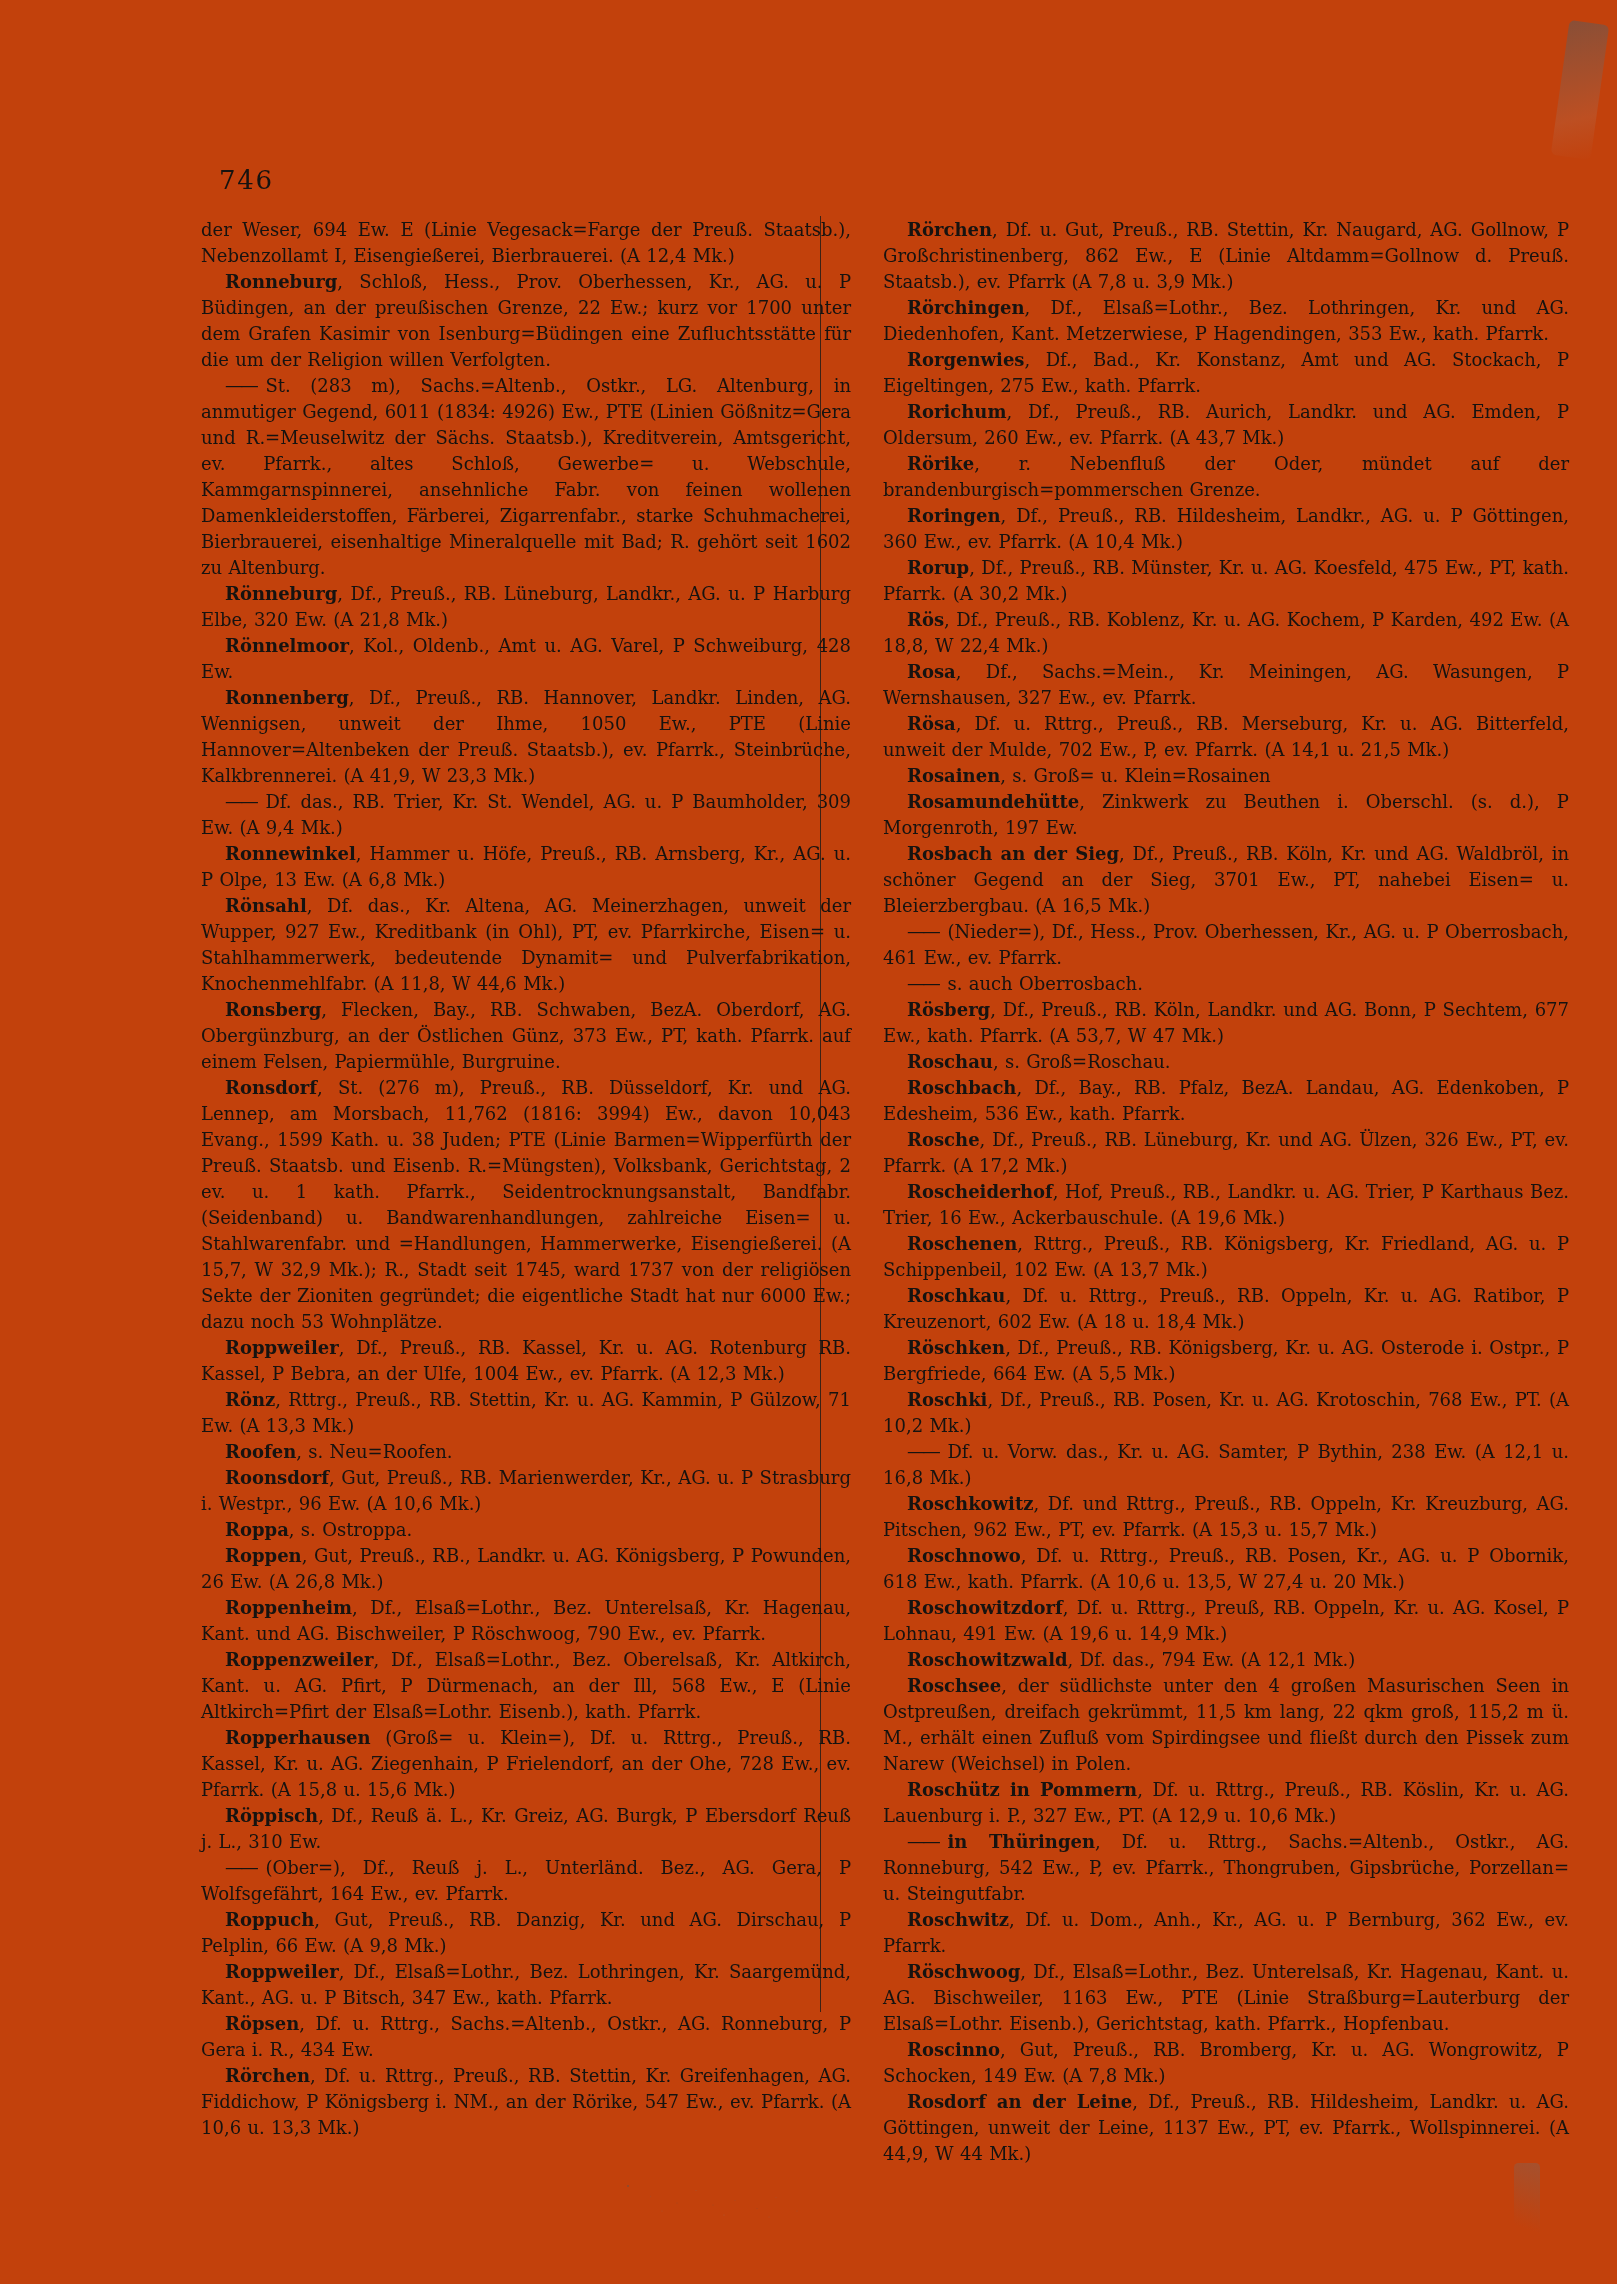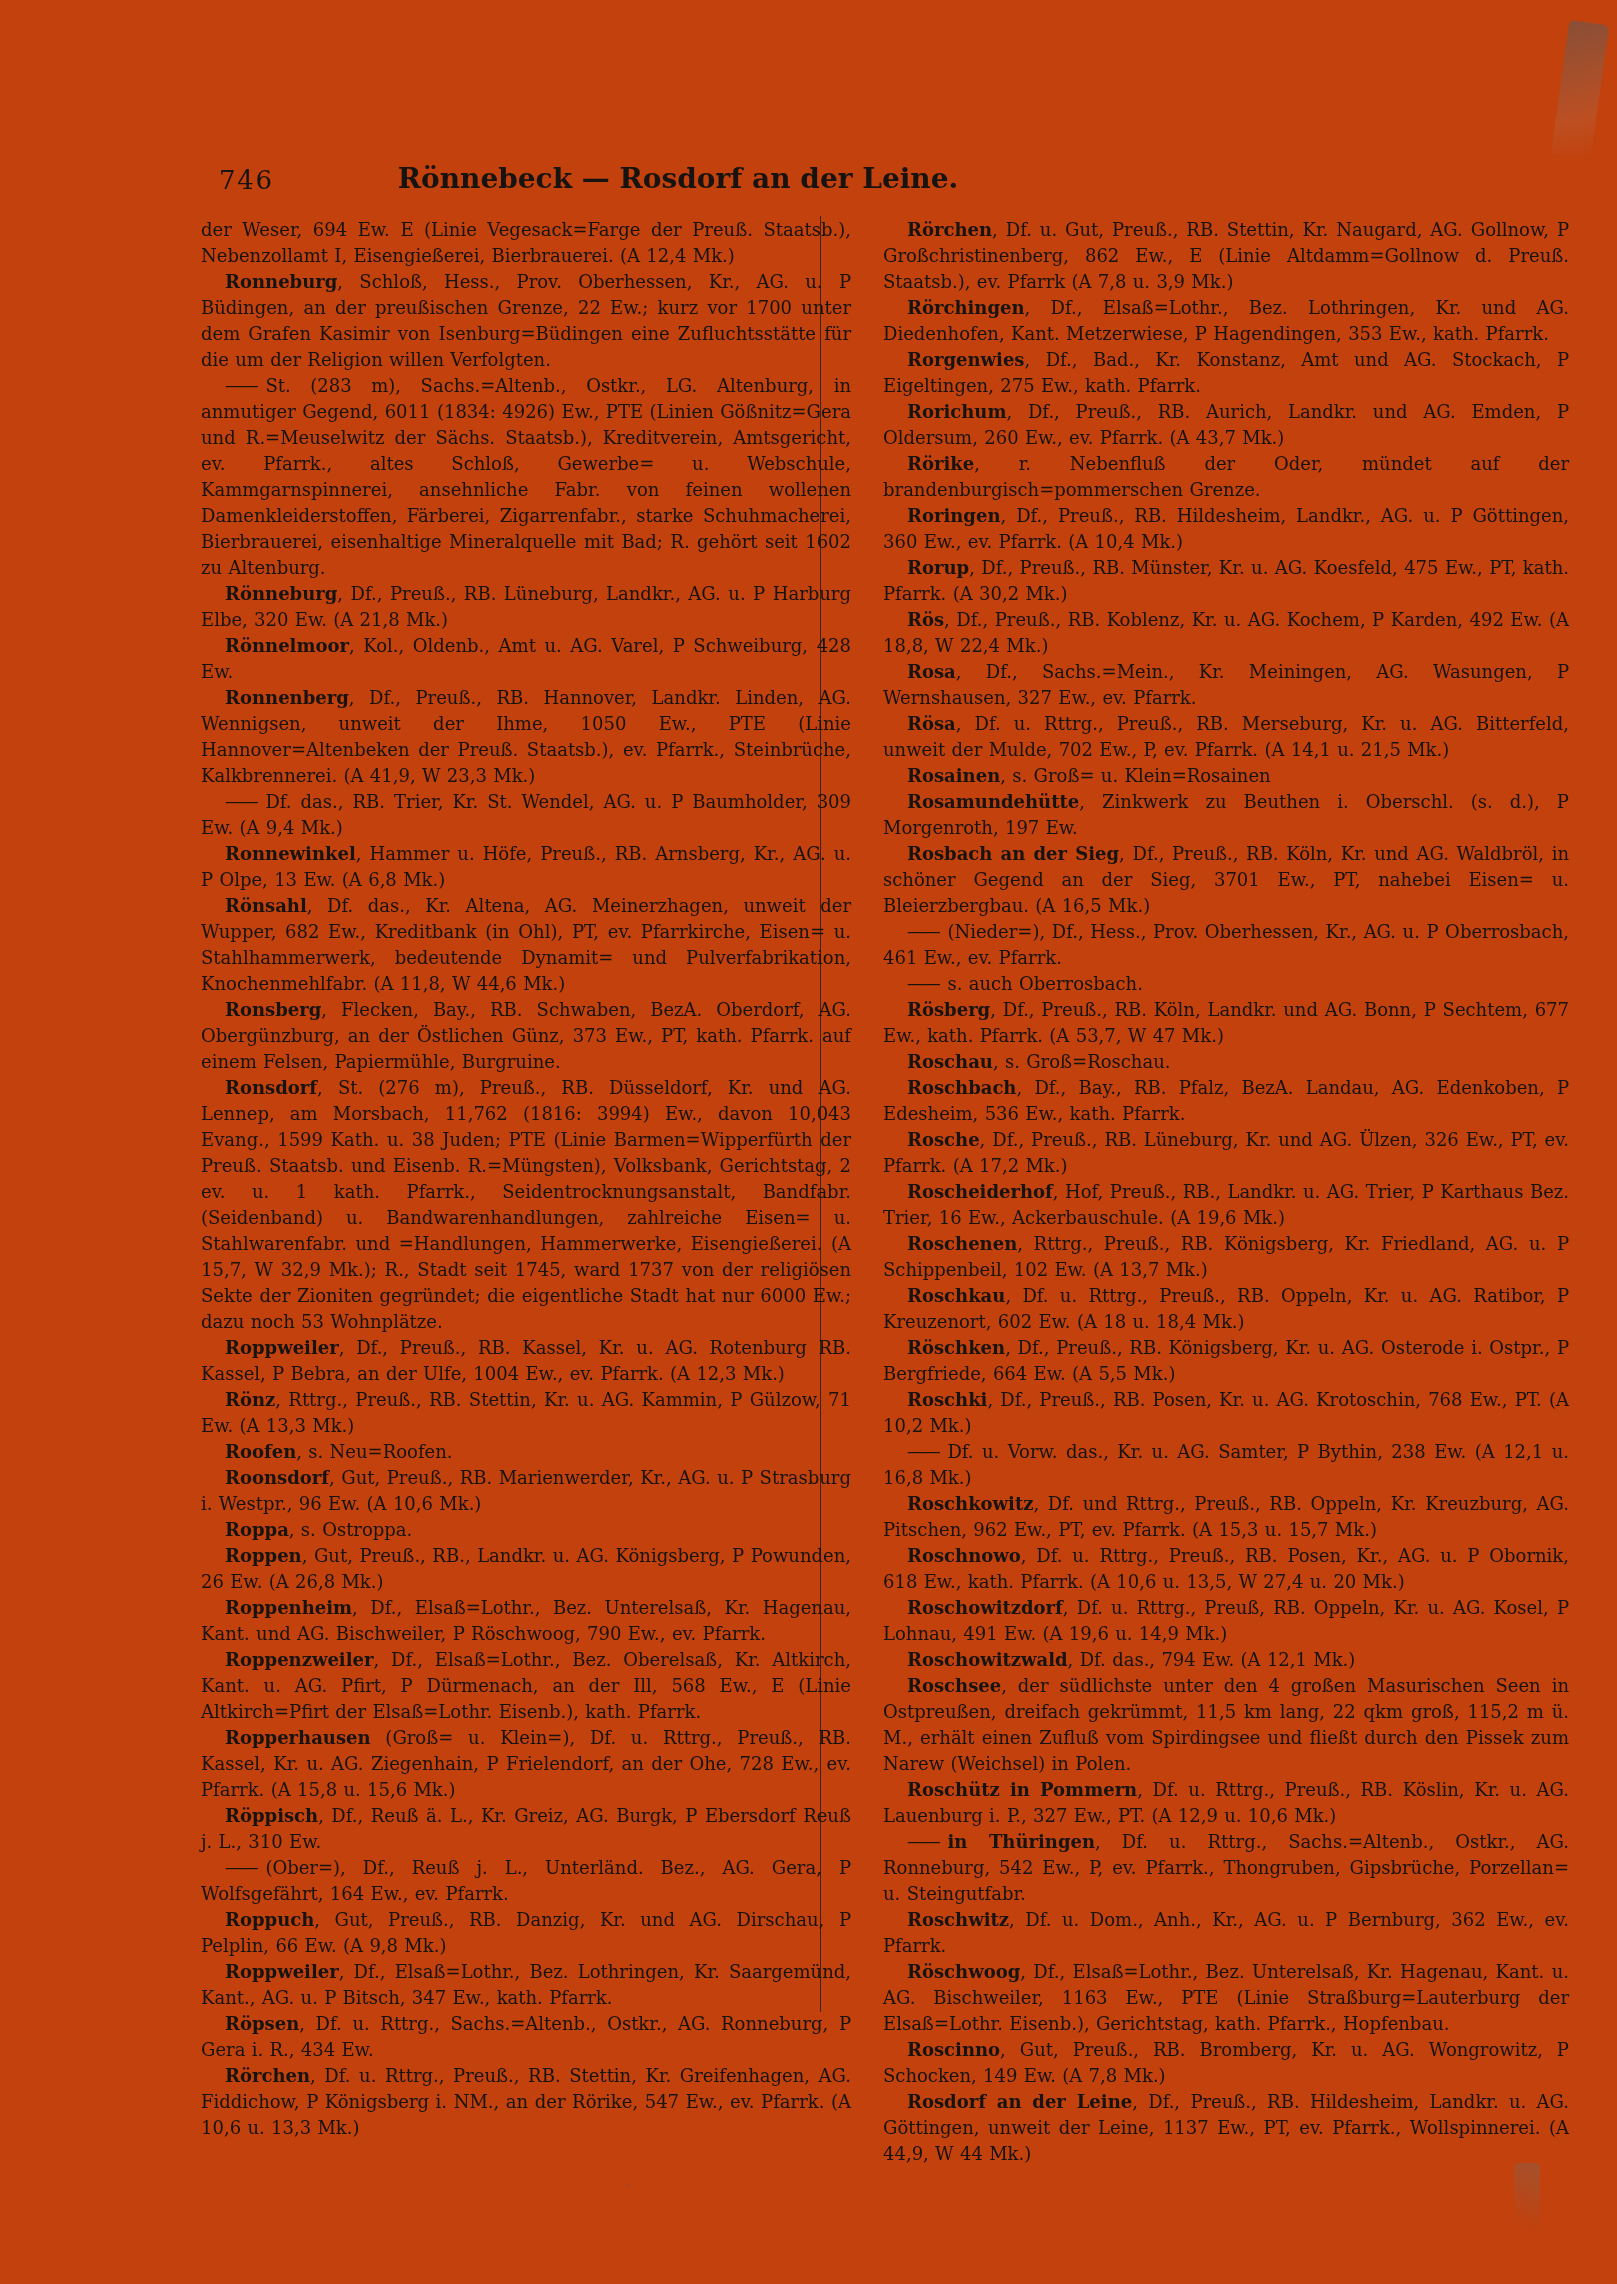--- a/index.html
+++ b/index.html
@@ -86,34 +86,33 @@
                 96px 29px 0 -0.6px #888, 141px 31px 0 -0.6px #777;
     opacity: .55;
   }
 </style>
 </head>
 <body>
 
 <div class="page">
 
   <div class="page-number">746</div>
-  <div class="header-title">Rönnebeck — Rosdorf an der Leine.</div>
 
   <div class="column-divider"></div>
 
   <div class="column left">
       <p class="entry flush"><span class="body">der Weser, 694 Ew. E (Linie Vegesack=Farge der Preuß. Staatsb.), Nebenzollamt I, Eisengießerei, Bierbrauerei. (A 12,4 Mk.)</span></p>
       <p class="entry"><b class="head">Ronneburg</b><span class="body">, Schloß, Hess., Prov. Oberhessen, Kr., AG. u. P Büdingen, an der preußischen Grenze, 22 Ew.; kurz vor 1700 unter dem Grafen Kasimir von Isenburg=Büdingen eine Zufluchtsstätte für die um der Religion willen Verfolgten.</span></p>
       <p class="entry"><span class="dash">——</span><span class="body">St. (283 m), Sachs.=Altenb., Ostkr., LG. Altenburg, in anmutiger Gegend, 6011 (1834: 4926) Ew., PTE (Linien Gößnitz=Gera und R.=Meuselwitz der Sächs. Staatsb.), Kreditverein, Amtsgericht, ev. Pfarrk., altes Schloß, Gewerbe= u. Webschule, Kammgarnspinnerei, ansehnliche Fabr. von feinen wollenen Damenkleiderstoffen, Färberei, Zigarrenfabr., starke Schuhmacherei, Bierbrauerei, eisenhaltige Mineralquelle mit Bad; R. gehört seit 1602 zu Altenburg.</span></p>
       <p class="entry"><b class="head">Rönneburg</b><span class="body">, Df., Preuß., RB. Lüneburg, Landkr., AG. u. P Harburg Elbe, 320 Ew. (A 21,8 Mk.)</span></p>
       <p class="entry"><b class="head">Rönnelmoor</b><span class="body">, Kol., Oldenb., Amt u. AG. Varel, P Schweiburg, 428 Ew.</span></p>
       <p class="entry"><b class="head">Ronnenberg</b><span class="body">, Df., Preuß., RB. Hannover, Landkr. Linden, AG. Wennigsen, unweit der Ihme, 1050 Ew., PTE (Linie Hannover=Altenbeken der Preuß. Staatsb.), ev. Pfarrk., Steinbrüche, Kalkbrennerei. (A 41,9, W 23,3 Mk.)</span></p>
       <p class="entry"><span class="dash">——</span><span class="body">Df. das., RB. Trier, Kr. St. Wendel, AG. u. P Baumholder, 309 Ew. (A 9,4 Mk.)</span></p>
       <p class="entry"><b class="head">Ronnewinkel</b><span class="body">, Hammer u. Höfe, Preuß., RB. Arnsberg, Kr., AG. u. P Olpe, 13 Ew. (A 6,8 Mk.)</span></p>
-      <p class="entry"><b class="head">Rönsahl</b><span class="body">, Df. das., Kr. Altena, AG. Meinerzhagen, unweit der Wupper, 682 Ew., Kreditbank (in Ohl), PT, ev. Pfarrkirche, Eisen= u. Stahlhammerwerk, bedeutende Dynamit= und Pulverfabrikation, Knochenmehlfabr. (A 11,8, W 44,6 Mk.)</span></p>
+      <p class="entry"><b class="head">Rönsahl</b><span class="body">, Df. das., Kr. Altena, AG. Meinerzhagen, unweit der Wupper, 927 Ew., Kreditbank (in Ohl), PT, ev. Pfarrkirche, Eisen= u. Stahlhammerwerk, bedeutende Dynamit= und Pulverfabrikation, Knochenmehlfabr. (A 11,8, W 44,6 Mk.)</span></p>
       <p class="entry"><b class="head">Ronsberg</b><span class="body">, Flecken, Bay., RB. Schwaben, BezA. Oberdorf, AG. Obergünzburg, an der Östlichen Günz, 373 Ew., PT, kath. Pfarrk. auf einem Felsen, Papiermühle, Burgruine.</span></p>
       <p class="entry"><b class="head">Ronsdorf</b><span class="body">, St. (276 m), Preuß., RB. Düsseldorf, Kr. und AG. Lennep, am Morsbach, 11,762 (1816: 3994) Ew., davon 10,043 Evang., 1599 Kath. u. 38 Juden; PTE (Linie Barmen=Wipperfürth der Preuß. Staatsb. und Eisenb. R.=Müngsten), Volksbank, Gerichtstag, 2 ev. u. 1 kath. Pfarrk., Seidentrocknungsanstalt, Bandfabr. (Seidenband) u. Bandwarenhandlungen, zahlreiche Eisen= u. Stahlwarenfabr. und =Handlungen, Hammerwerke, Eisengießerei. (A 15,7, W 32,9 Mk.); R., Stadt seit 1745, ward 1737 von der religiösen Sekte der Zioniten gegründet; die eigentliche Stadt hat nur 6000 Ew.; dazu noch 53 Wohnplätze.</span></p>
       <p class="entry"><b class="head">Roppweiler</b><span class="body">, Df., Preuß., RB. Kassel, Kr. u. AG. Rotenburg RB. Kassel, P Bebra, an der Ulfe, 1004 Ew., ev. Pfarrk. (A 12,3 Mk.)</span></p>
       <p class="entry"><b class="head">Rönz</b><span class="body">, Rttrg., Preuß., RB. Stettin, Kr. u. AG. Kammin, P Gülzow, 71 Ew. (A 13,3 Mk.)</span></p>
       <p class="entry"><b class="head">Roofen</b><span class="body">, s. Neu=Roofen.</span></p>
       <p class="entry"><b class="head">Roonsdorf</b><span class="body">, Gut, Preuß., RB. Marienwerder, Kr., AG. u. P Strasburg i. Westpr., 96 Ew. (A 10,6 Mk.)</span></p>
       <p class="entry"><b class="head">Roppa</b><span class="body">, s. Ostroppa.</span></p>
       <p class="entry"><b class="head">Roppen</b><span class="body">, Gut, Preuß., RB., Landkr. u. AG. Königsberg, P Powunden, 26 Ew. (A 26,8 Mk.)</span></p>
       <p class="entry"><b class="head">Roppenheim</b><span class="body">, Df., Elsaß=Lothr., Bez. Unterelsaß, Kr. Hagenau, Kant. und AG. Bischweiler, P Röschwoog, 790 Ew., ev. Pfarrk.</span></p>
       <p class="entry"><b class="head">Roppenzweiler</b><span class="body">, Df., Elsaß=Lothr., Bez. Oberelsaß, Kr. Altkirch, Kant. u. AG. Pfirt, P Dürmenach, an der Ill, 568 Ew., E (Linie Altkirch=Pfirt der Elsaß=Lothr. Eisenb.), kath. Pfarrk.</span></p>

